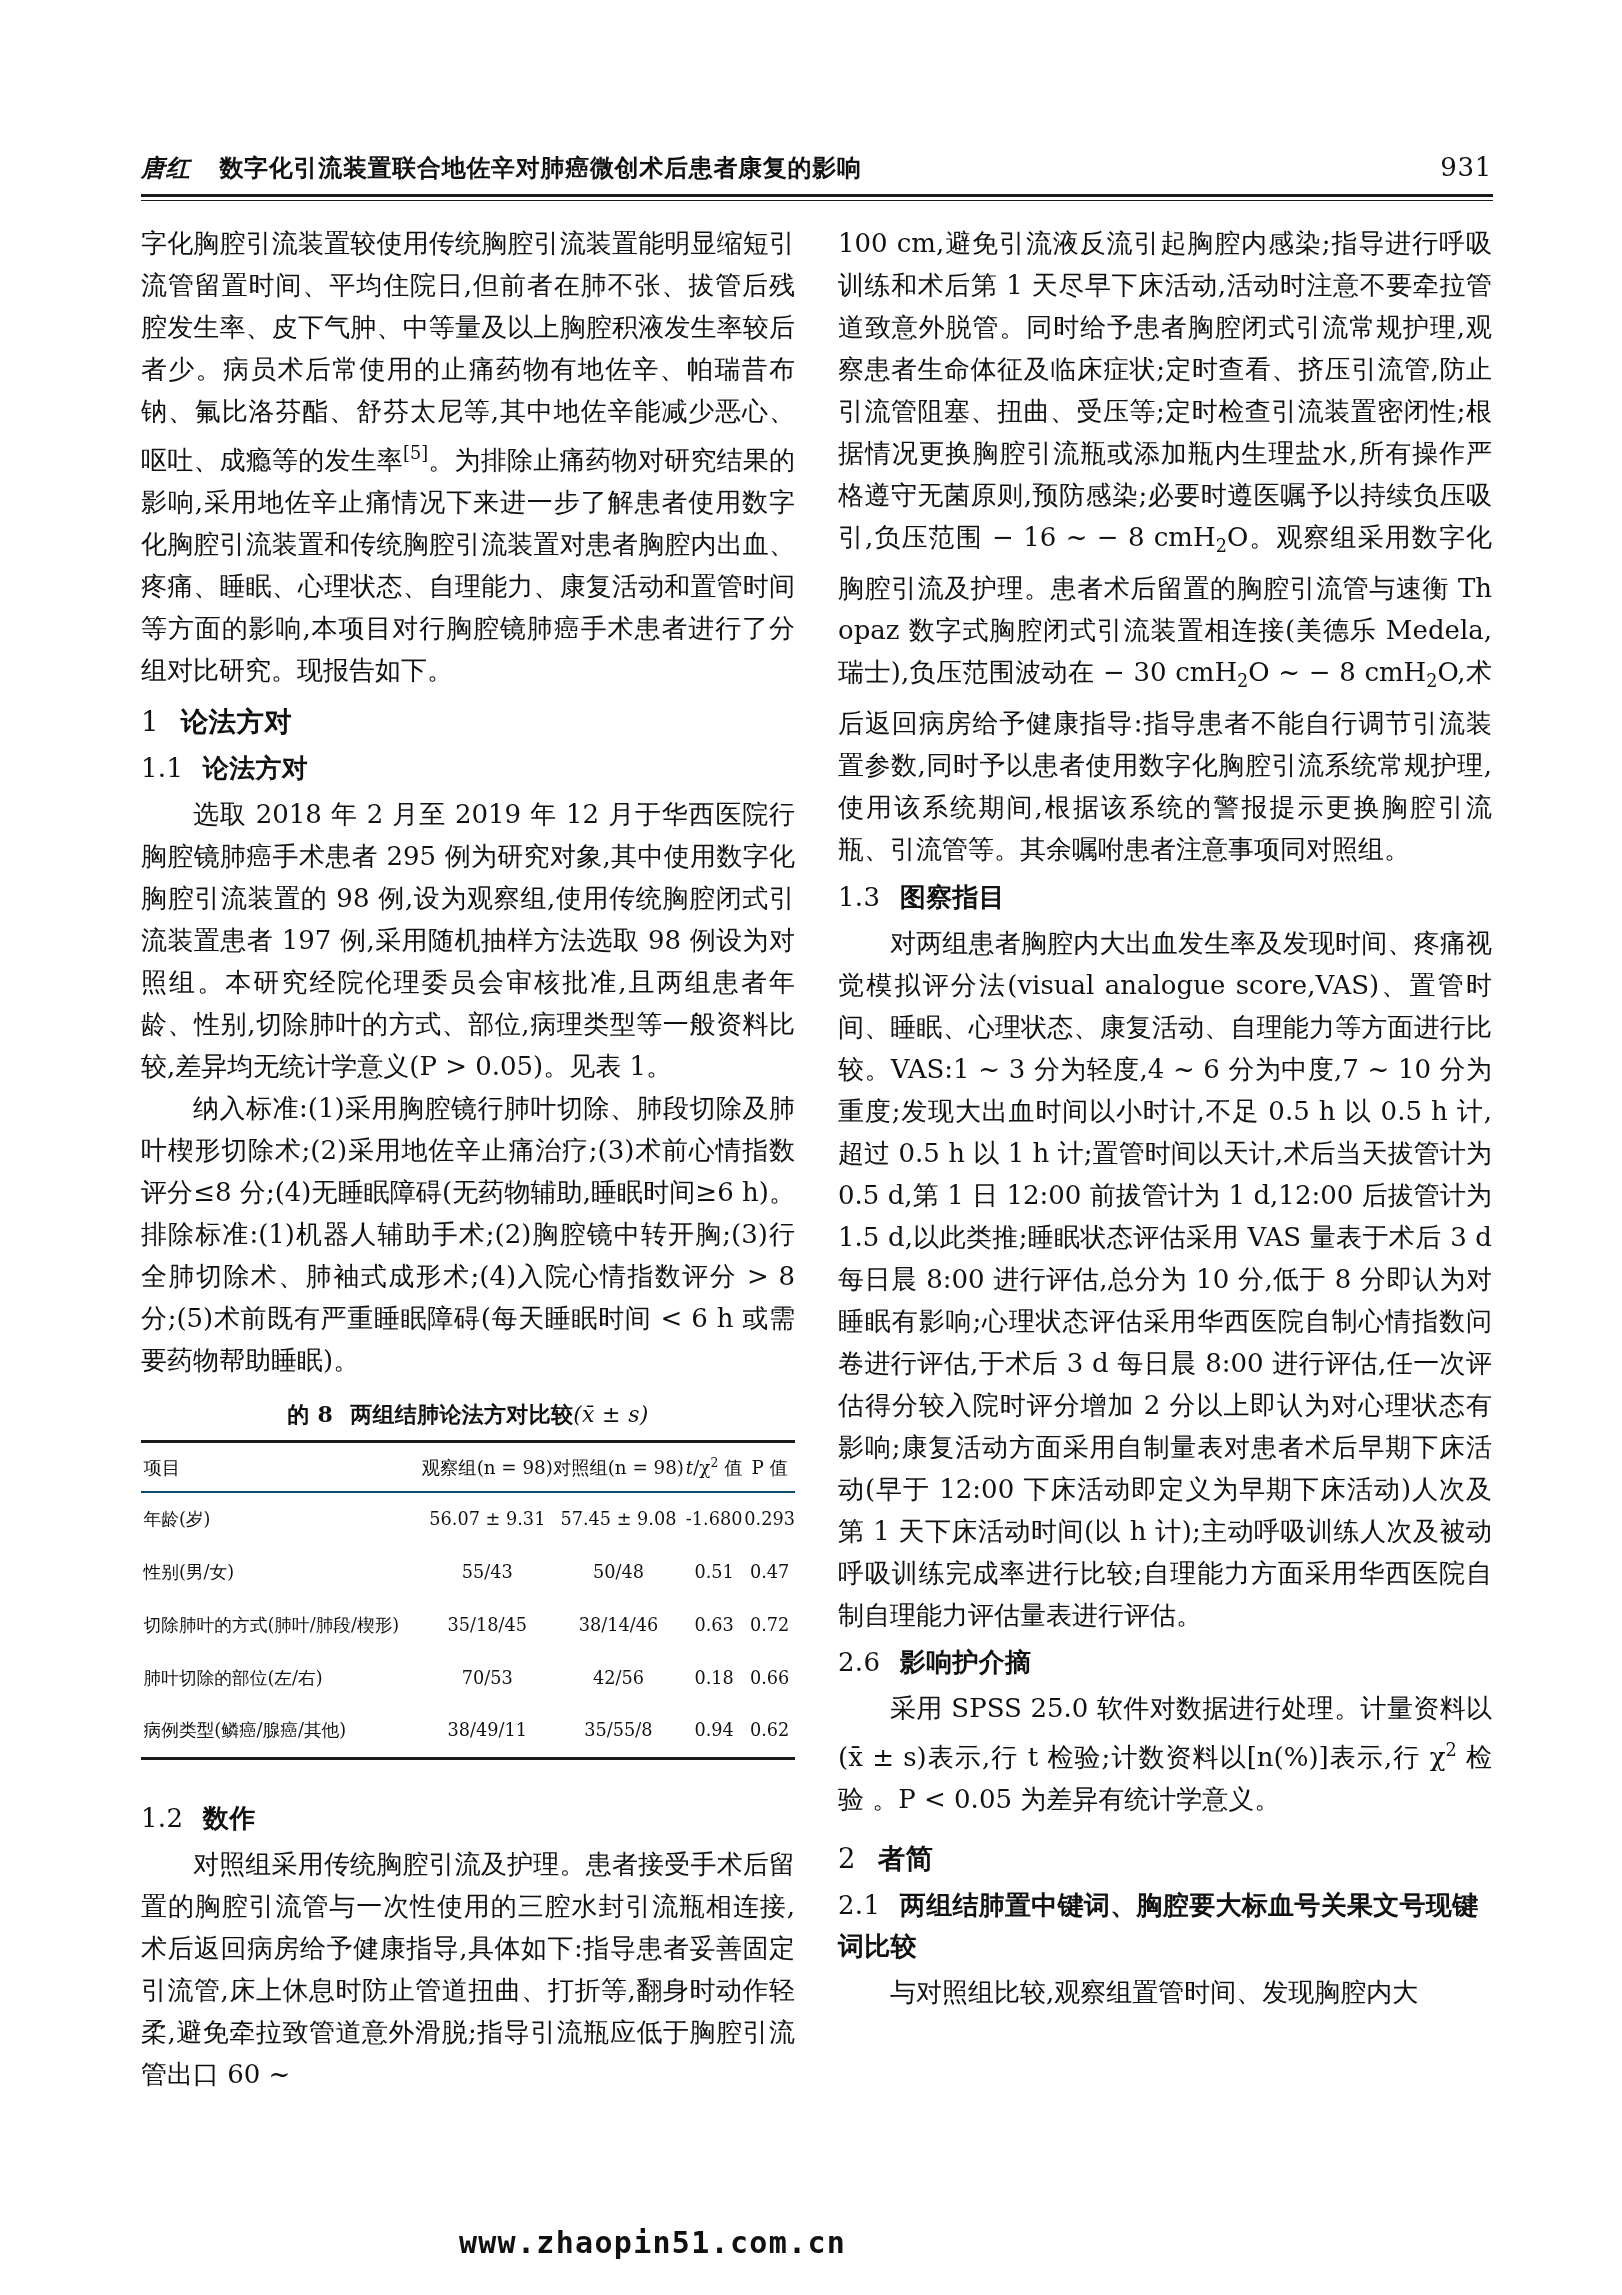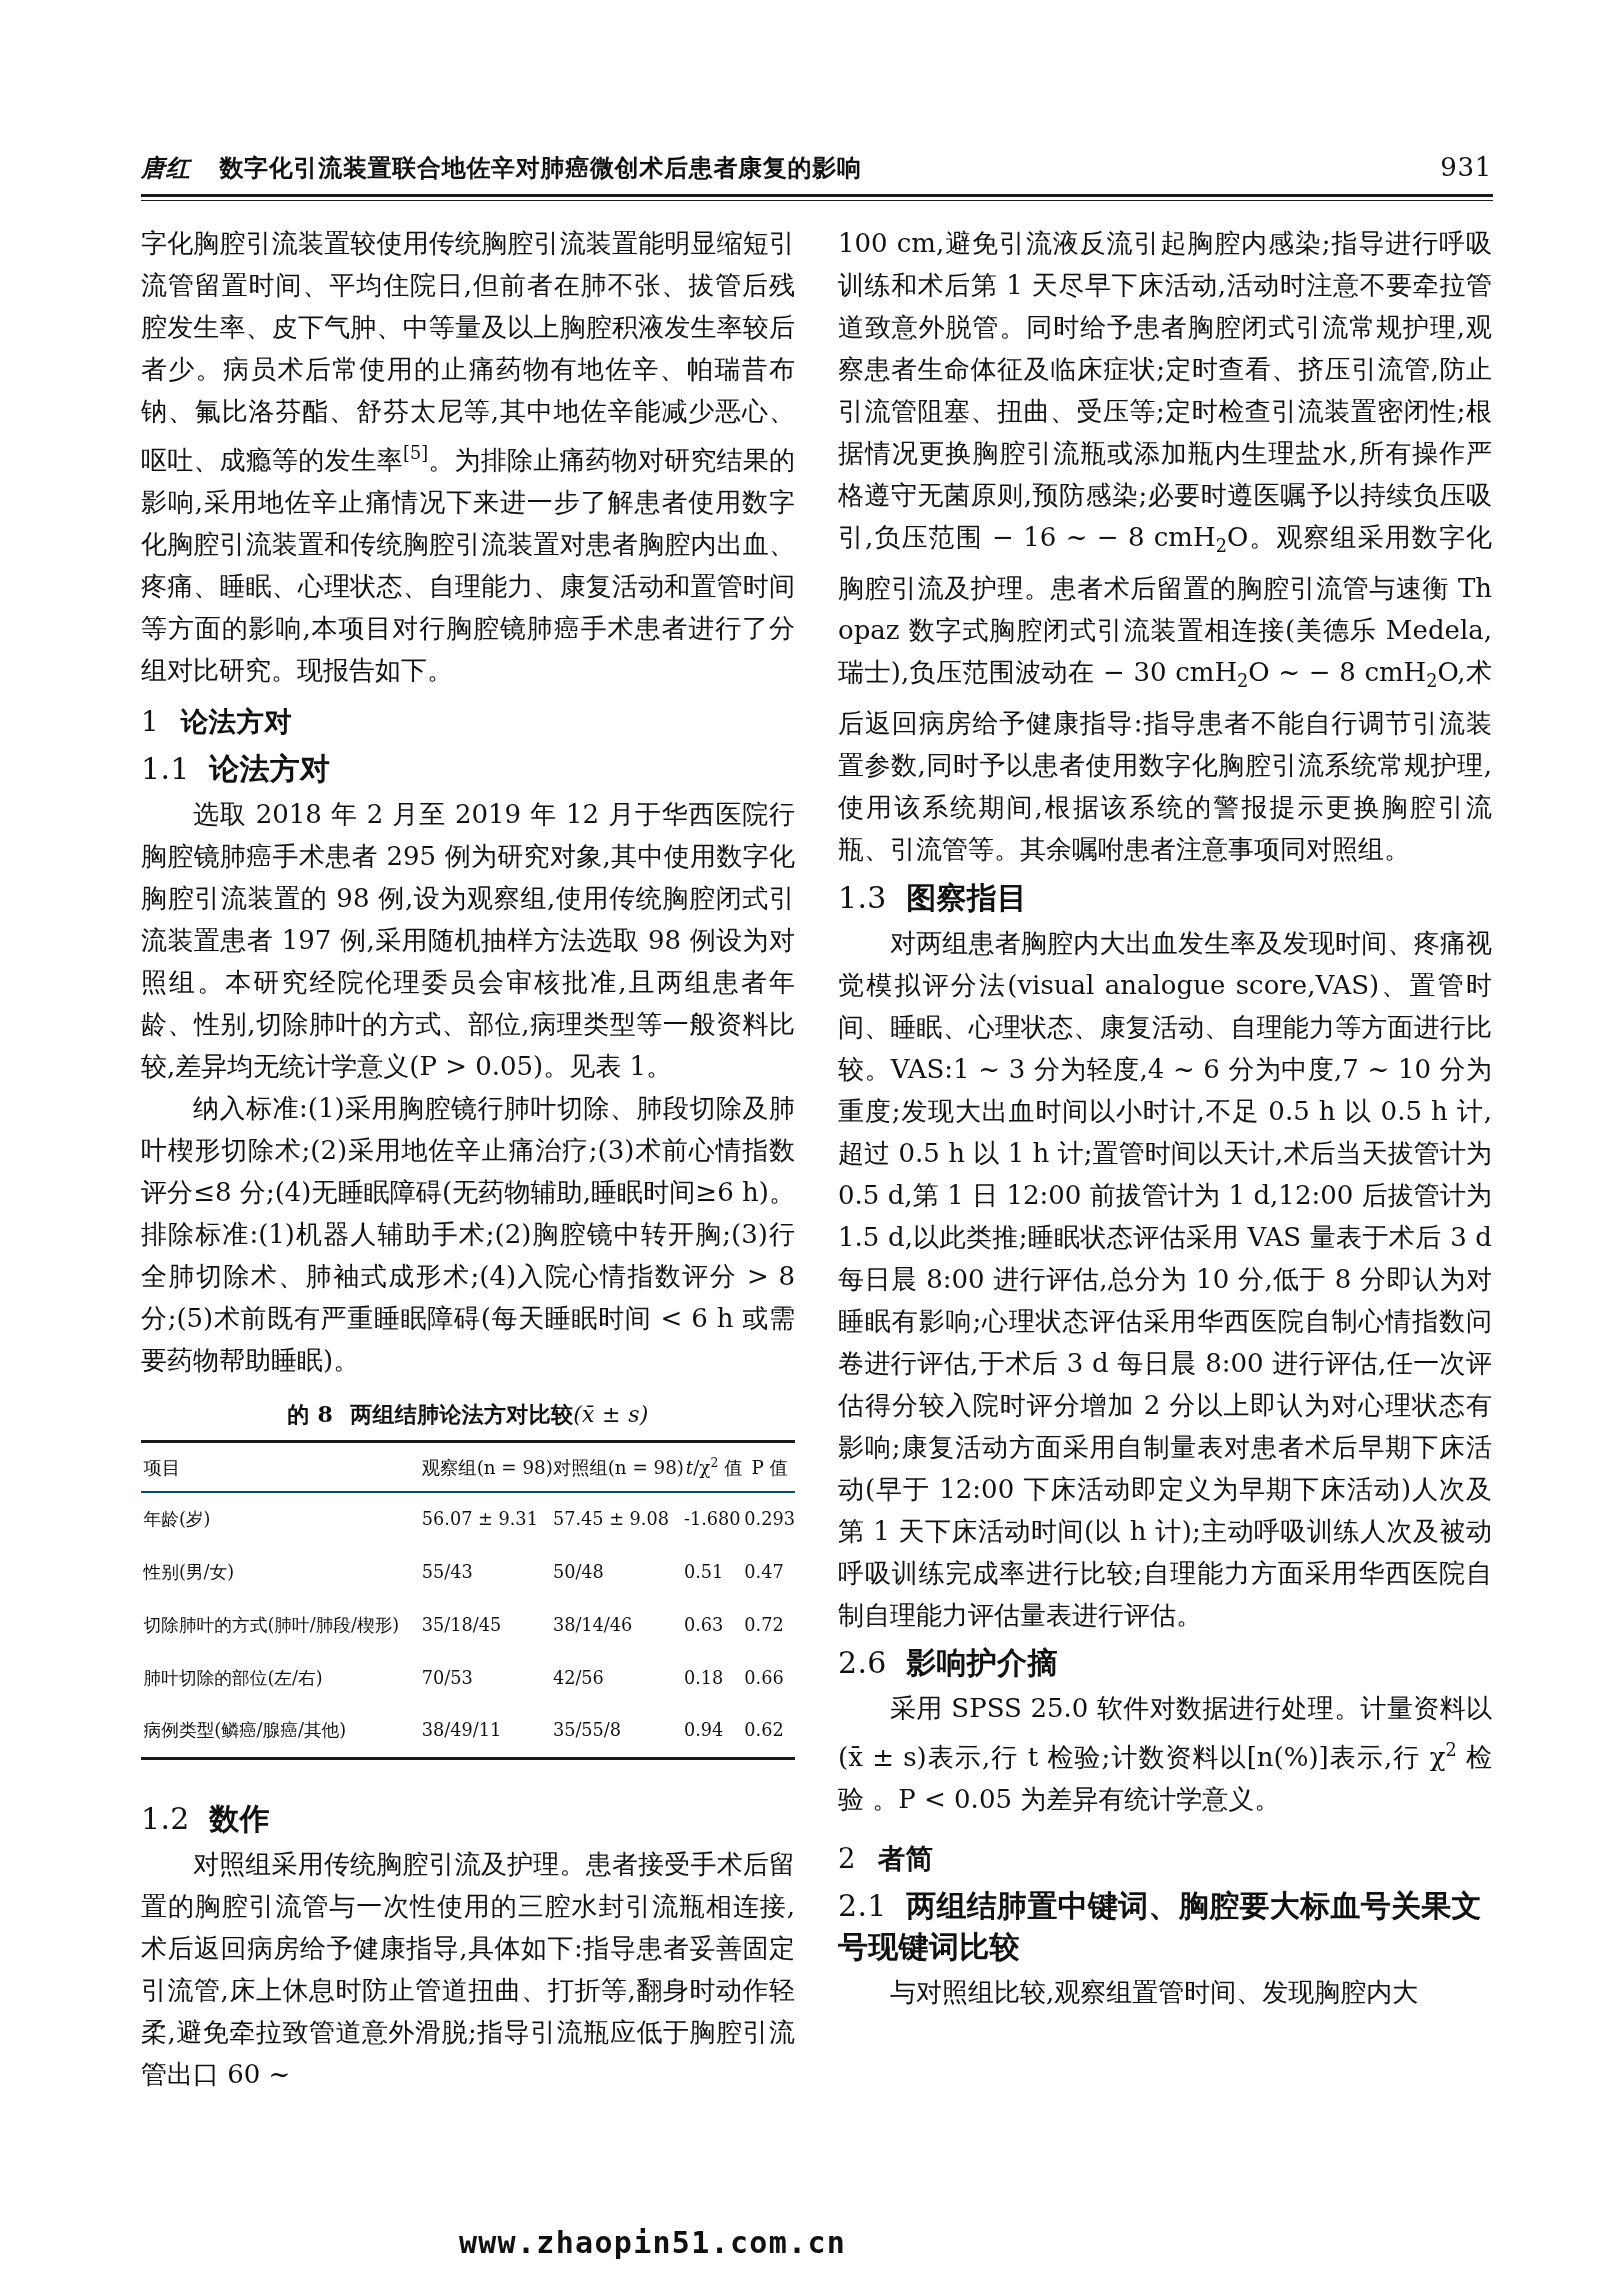--- a/index.html
+++ b/index.html
@@ -96,21 +96,21 @@
     font-family: "DejaVu Sans", "Liberation Sans", sans-serif;
     letter-spacing: 0.3px;
   }
   h2.sec .num {
     font-family: "DejaVu Serif", "Liberation Serif", serif;
     font-weight: 400;
     margin-right: 22px;
   }
   h3.subsec {
     margin: 6.5px 0 3.9px 0;
-    font-size: 30px;
+    font-size: 26px;
     line-height: 41px;
     font-weight: 700;
     font-family: "DejaVu Sans", "Liberation Sans", sans-serif;
     letter-spacing: 0.3px;
   }
   h3.subsec .num {
     font-family: "DejaVu Serif", "Liberation Serif", serif;
     font-weight: 400;
     margin-right: 19.6px;
   }
@@ -151,20 +151,21 @@
   table.data thead th {
     font-weight: 400;
     padding: 11.8px 0 10.5px 0;
     text-align: center;
     white-space: nowrap;
     font-size: 18.3px;
   }
   table.data thead th.item-head { text-align: left; padding-left: 2.6px; }
   table.data tbody td {
     padding: 14.4px 0 14.4px 0;
+    text-align: center;
     white-space: nowrap;
     font-size: 17.7px;
   }
   table.data tbody td.item { text-align: left; padding-left: 2.6px; }
   .rule-top    { border-top: 3.3px solid #1a1a1a; }
   .rule-bottom { border-bottom: 3.3px solid #1a1a1a; }
   .thead-row th { border-bottom: 2px solid #0c4a6e; }
   .col-item  { width: 288px; }
   .col-obs   { width: 131px; }
   .col-ctrl  { width: 124px; }

